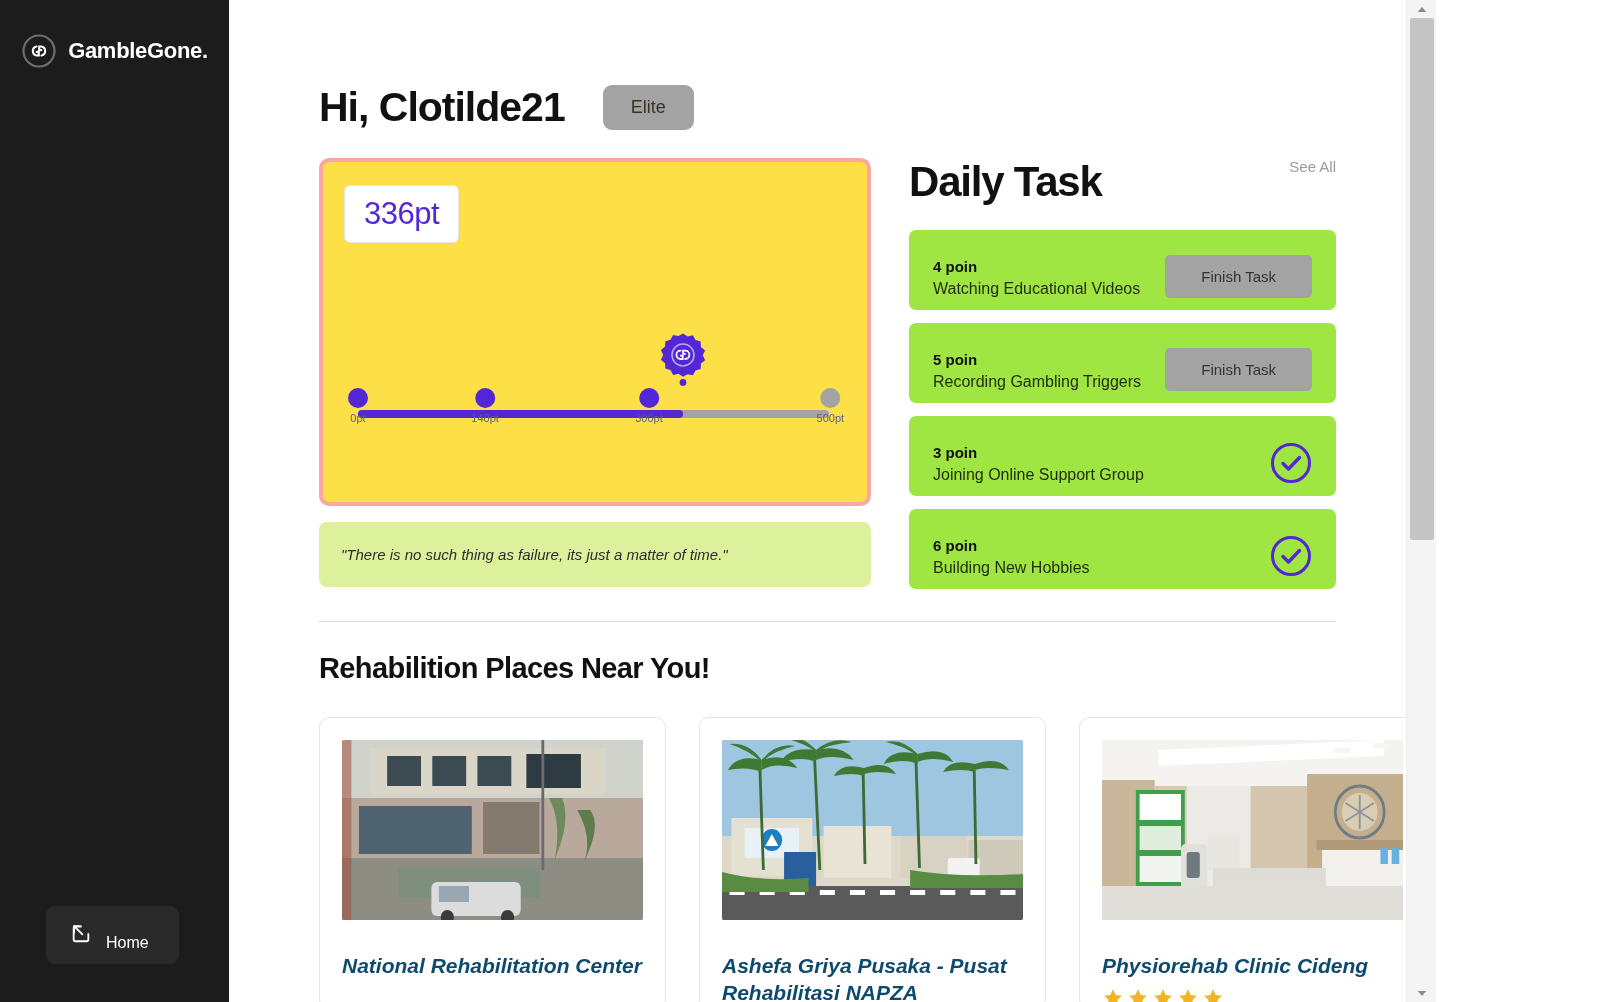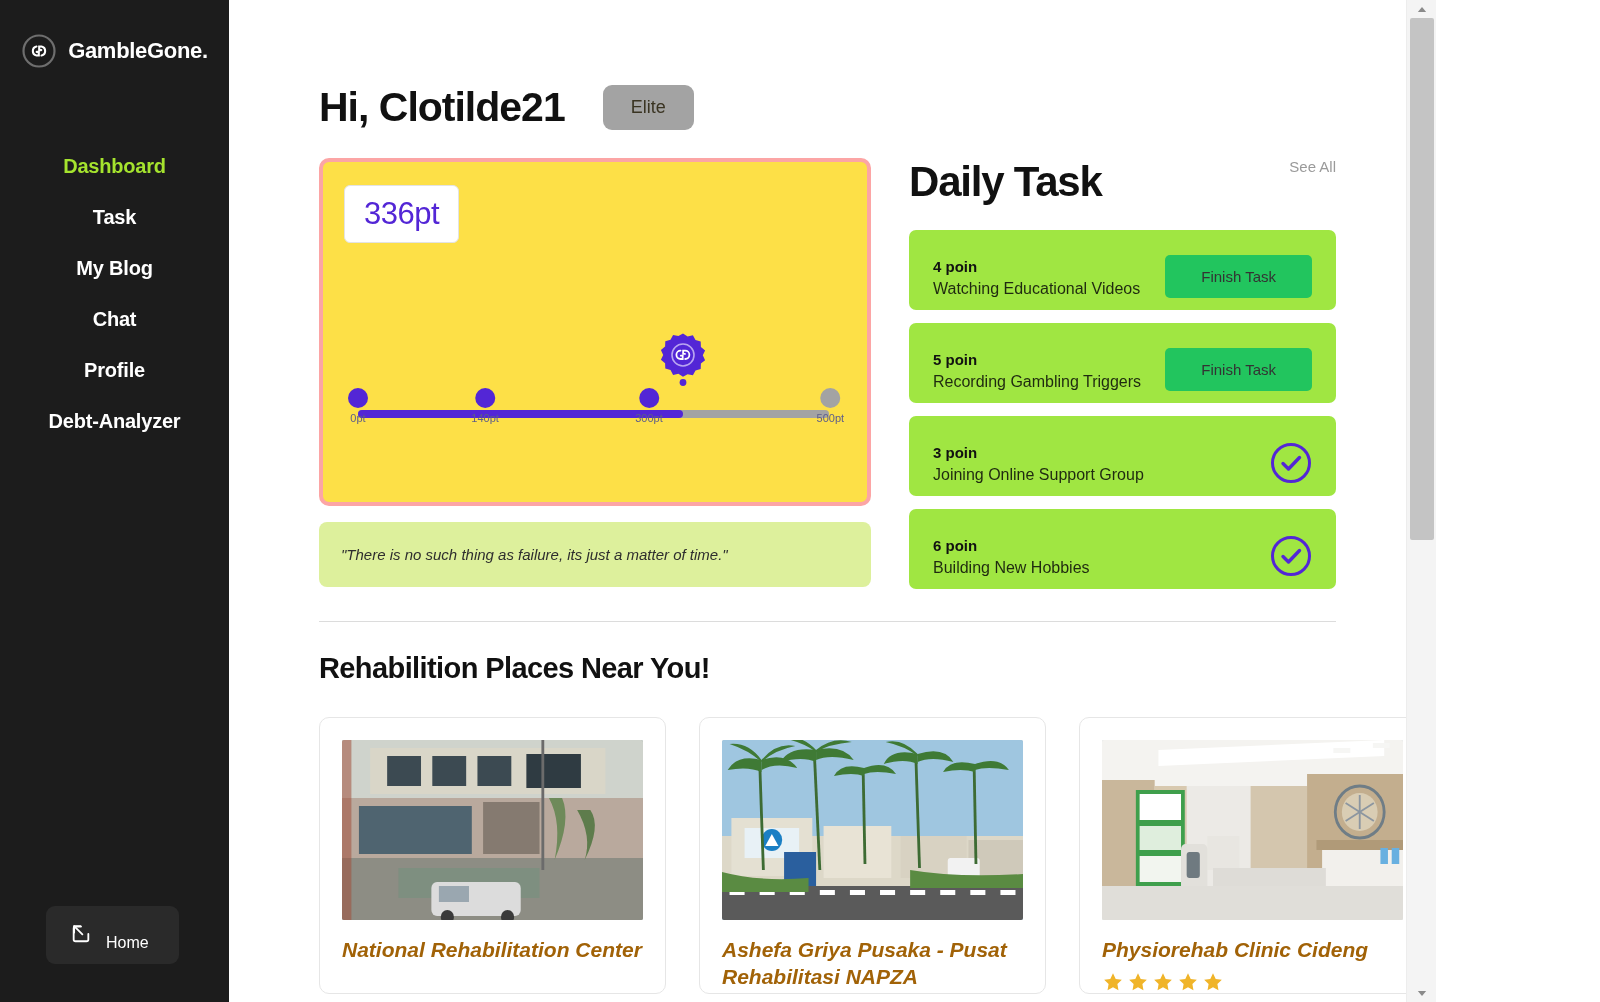--- a/index.html
+++ b/index.html
@@ -111,21 +111,21 @@
 
   .task-list { margin-top: 24px; display: flex; flex-direction: column; gap: 13px; }
   .task-card {
     background: #a0e642; border-radius: 7px;
     height: 80px; padding: 12px 24px;
     display: flex; align-items: flex-end; justify-content: space-between;
   }
   .task-points { font-size: 15px; font-weight: bold; color: #111111; }
   .task-name { font-size: 16px; color: #1f2a10; margin-top: 5px; }
   .finish-btn {
-    background: #22c55e; border-radius: 5px;
+    background: #a3a3a3; border-radius: 5px;
     padding: 13px 36px; font-size: 15px; color: #333333;
     cursor: pointer; white-space: nowrap;
   }
   .check-icon { width: 42px; height: 42px; cursor: pointer; }
 
   
   .divider { margin-top: 32px; border-top: 1px solid #dcdcdc; }
   .rehab-title {
     margin-top: 30px; font-size: 29px; font-weight: bold;
     color: #111111; letter-spacing: -0.6px;
@@ -134,22 +134,22 @@
   .place-card {
     width: 347px; flex: 0 0 347px;
     background: #ffffff; border: 1px solid #e6e6e6; border-radius: 10px;
     padding: 22px 22px 0 22px;
   }
   .place-photo {
     width: 100%; height: 180px; border-radius: 2px; overflow: hidden;
     position: relative; background: #b9c3c9;
   }
   .place-name {
-    margin-top: 16px; font-size: 21px; font-style: italic;
-    font-weight: bold; color: #a16207; line-height: 1.3;
+    margin-top: 32px; font-size: 21px; font-style: italic;
+    font-weight: bold; color: #0c4a6e; line-height: 1.3;
   }
   .stars { margin-top: 8px; display: flex; gap: 3px; }
   .star { width: 22px; height: 22px; }
 
   
   .scrollbar {
     position: absolute; right: 0; top: 0; width: 30px; height: 1002px;
     background: #f4f4f4; border-left: 1px solid #ededed;
   }
   .sb-up {
@@ -176,28 +176,20 @@
       <span class="brand-mark">
         <svg viewBox="0 0 36 36" width="36" height="36">
           <circle cx="18" cy="18" r="15.5" fill="none" stroke="#6e6e6e" stroke-width="2.2"></circle>
           <path d="M15.5 13.5a4.6 4.6 0 0 0 0 9h2.3v-3.6h-2.1" fill="none" stroke="#ffffff" stroke-width="2.1" stroke-linecap="round"></path>
           <path d="M20.5 22.5a4.6 4.6 0 0 0 0-9h-2.3v3.6h2.1" fill="none" stroke="#ffffff" stroke-width="2.1" stroke-linecap="round"></path>
         </svg>
       </span>
       <span class="brand-text">GambleGone.</span>
     </div>
 
-    <nav class="nav">
-      <div class="nav-item active">Dashboard</div>
-      <div class="nav-item">Task</div>
-      <div class="nav-item">My Blog</div>
-      <div class="nav-item">Chat</div>
-      <div class="nav-item">Profile</div>
-      <div class="nav-item">Debt-Analyzer</div>
-    </nav>
 
     <div class="home-wrap">
       <div class="home-btn">
         <span>
           <svg viewBox="0 0 24 24" width="22" height="22" fill="none" stroke="#ffffff" stroke-width="2" stroke-linecap="round" stroke-linejoin="round">
             <path d="M20 13v6a2 2 0 0 1-2 2H6a2 2 0 0 1-2-2V7a2 2 0 0 1 2-2h6"></path>
             <path d="M4.5 4.5l9 9"></path>
             <path d="M4.5 11.5v-7h7"></path>
           </svg>
         </span>

